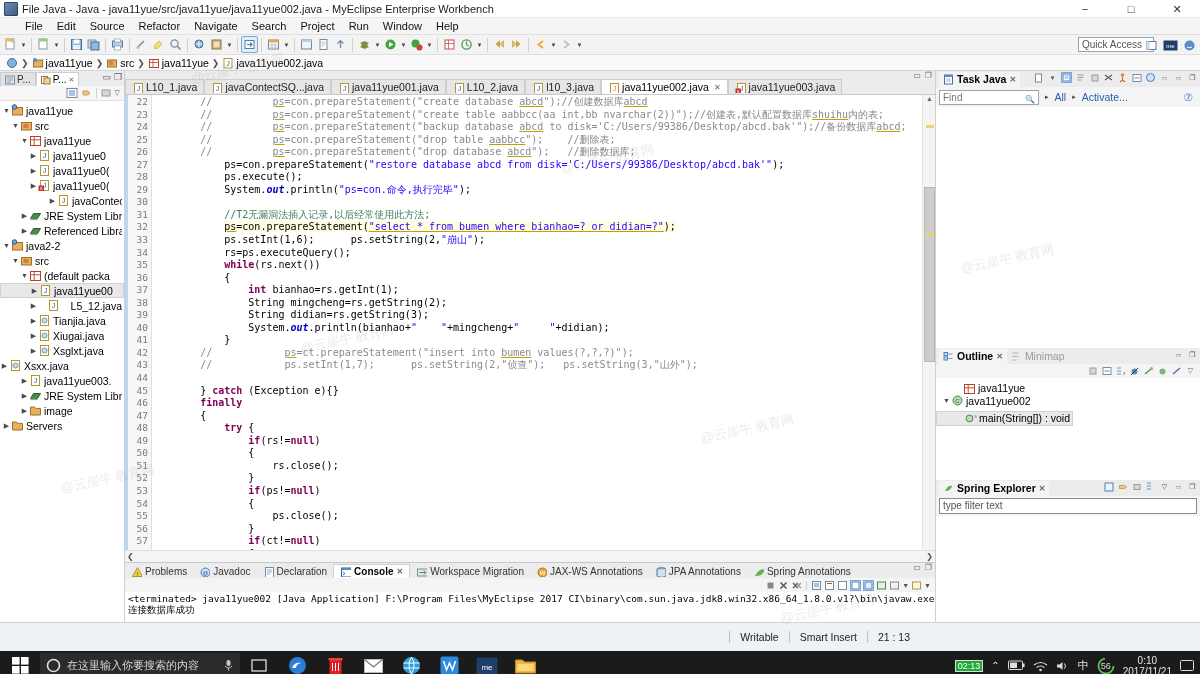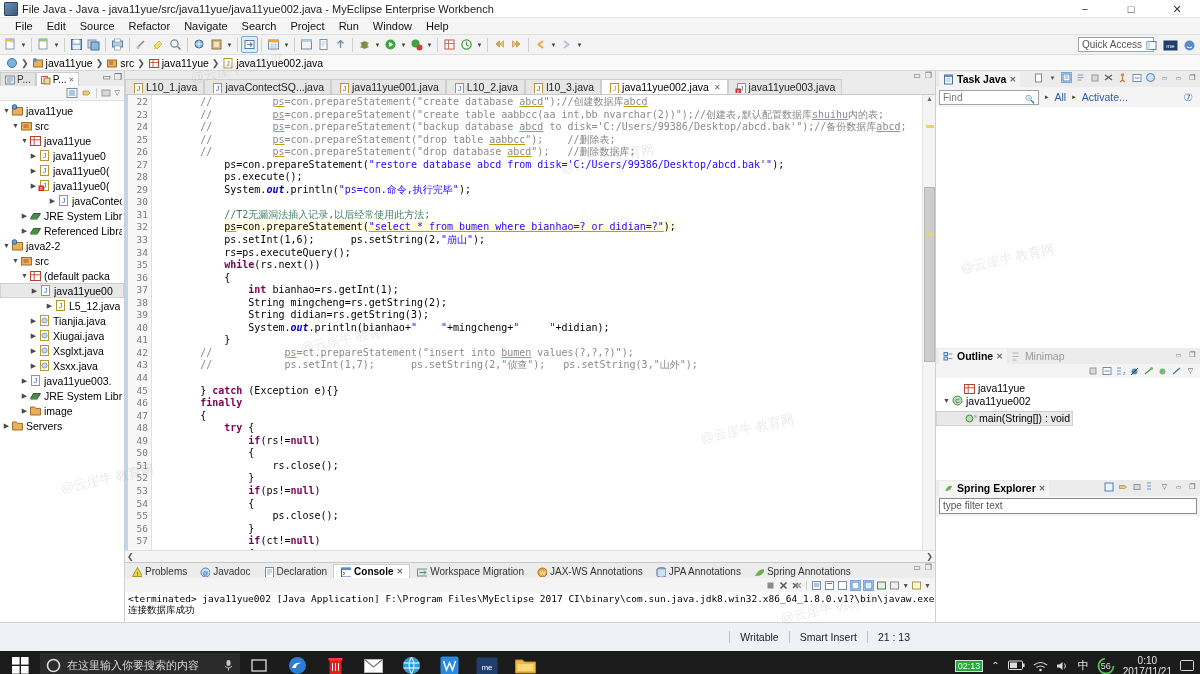--- a/index.html
+++ b/index.html
@@ -24,21 +24,21 @@
     border:1px solid #2b4straight; border-radius:1px;
     position:relative;
   }
   .tb-icon{ border:1px solid #2b4566; }
   .tb-title{ font-size:11px; color:#1a1a1a; white-space:nowrap; }
   .win-btns{ position:absolute; right:0; top:0; height:18px; display:flex; }
   .win-btn{ width:46px;height:18px;display:flex;align-items:center;justify-content:center;
             font-size:11px;color:#333; }
 
   
-  .menubar{ height:17px;background:#f5f5f5;display:flex;align-items:center;padding-left:8px;
+  .menubar{ height:17px;background:#f5f5f5;display:flex;align-items:center;padding-left:18px;
             border-bottom:1px solid #e0e0e0; }
   .menu-item{ padding:0 7px; font-size:11px; color:#111; line-height:17px; white-space:nowrap;}
 
   
   .toolbar{ height:20px;background:#f3f3f3;display:flex;align-items:center;padding:0 2px;
             border-bottom:1px solid #dedede; position:relative;}
   .tbtn{ width:17px;height:17px;display:flex;align-items:center;justify-content:center;flex:none;
          border:1px solid transparent; border-radius:2px;}
   .tbtn.boxed{ border:1px solid #7ba7d7; background:#dfeefb; }
   .tsep{ width:1px;height:14px;background:#cfcfcf;margin:0 3px;flex:none;}
@@ -599,21 +599,21 @@
           <div class="trow sel" style="padding-left: 29px;">
             <span class="twist">▶</span>
             <span class="ticon">
               <svg width="13" height="13">
                 <rect x="2.5" y="1.5" width="8" height="10" fill="#fff" stroke="#b8962a"></rect>
                 <text x="6.5" y="9" font-size="7" fill="#2a5db0" text-anchor="middle" font-family="Liberation Sans">J</text>
               </svg>
             </span>
             <span class="tlabel">java11yue00</span>
           </div>
-          <div class="trow" style="padding-left: 45px;">
+          <div class="trow" style="padding-left: 29px; justify-content: space-between;">
             <span class="twist">▶</span>
             <span class="ticon">
               <svg width="13" height="13">
                 <rect x="2.5" y="1.5" width="8" height="10" fill="#fff" stroke="#b8962a"></rect>
                 <text x="6.5" y="9" font-size="7" fill="#2a5db0" text-anchor="middle" font-family="Liberation Sans">J</text>
               </svg>
             </span>
             <span class="tlabel">L5_12.java</span>
           </div>
           <div class="trow" style="padding-left: 29px;">
@@ -639,21 +639,21 @@
           <div class="trow" style="padding-left: 29px;">
             <span class="twist">▶</span>
             <span class="ticon">
               <svg width="13" height="13">
                 <rect x="2.5" y="1.5" width="8" height="10" fill="#fff" stroke="#b8962a"></rect>
                 <circle cx="6.5" cy="6.5" r="2.6" fill="#c8d8e8" stroke="#5b7c9c" stroke-width=".7"></circle>
               </svg>
             </span>
             <span class="tlabel">Xsglxt.java</span>
           </div>
-          <div class="trow" style="padding-left: 29px;">
+          <div class="trow" style="">
             <span class="twist">▶</span>
             <span class="ticon">
               <svg width="13" height="13">
                 <rect x="2.5" y="1.5" width="8" height="10" fill="#fff" stroke="#b8962a"></rect>
                 <circle cx="6.5" cy="6.5" r="2.6" fill="#c8d8e8" stroke="#5b7c9c" stroke-width=".7"></circle>
               </svg>
             </span>
             <span class="tlabel">Xsxx.java</span>
           </div>
           <div class="trow" style="padding-left: 20px;">

